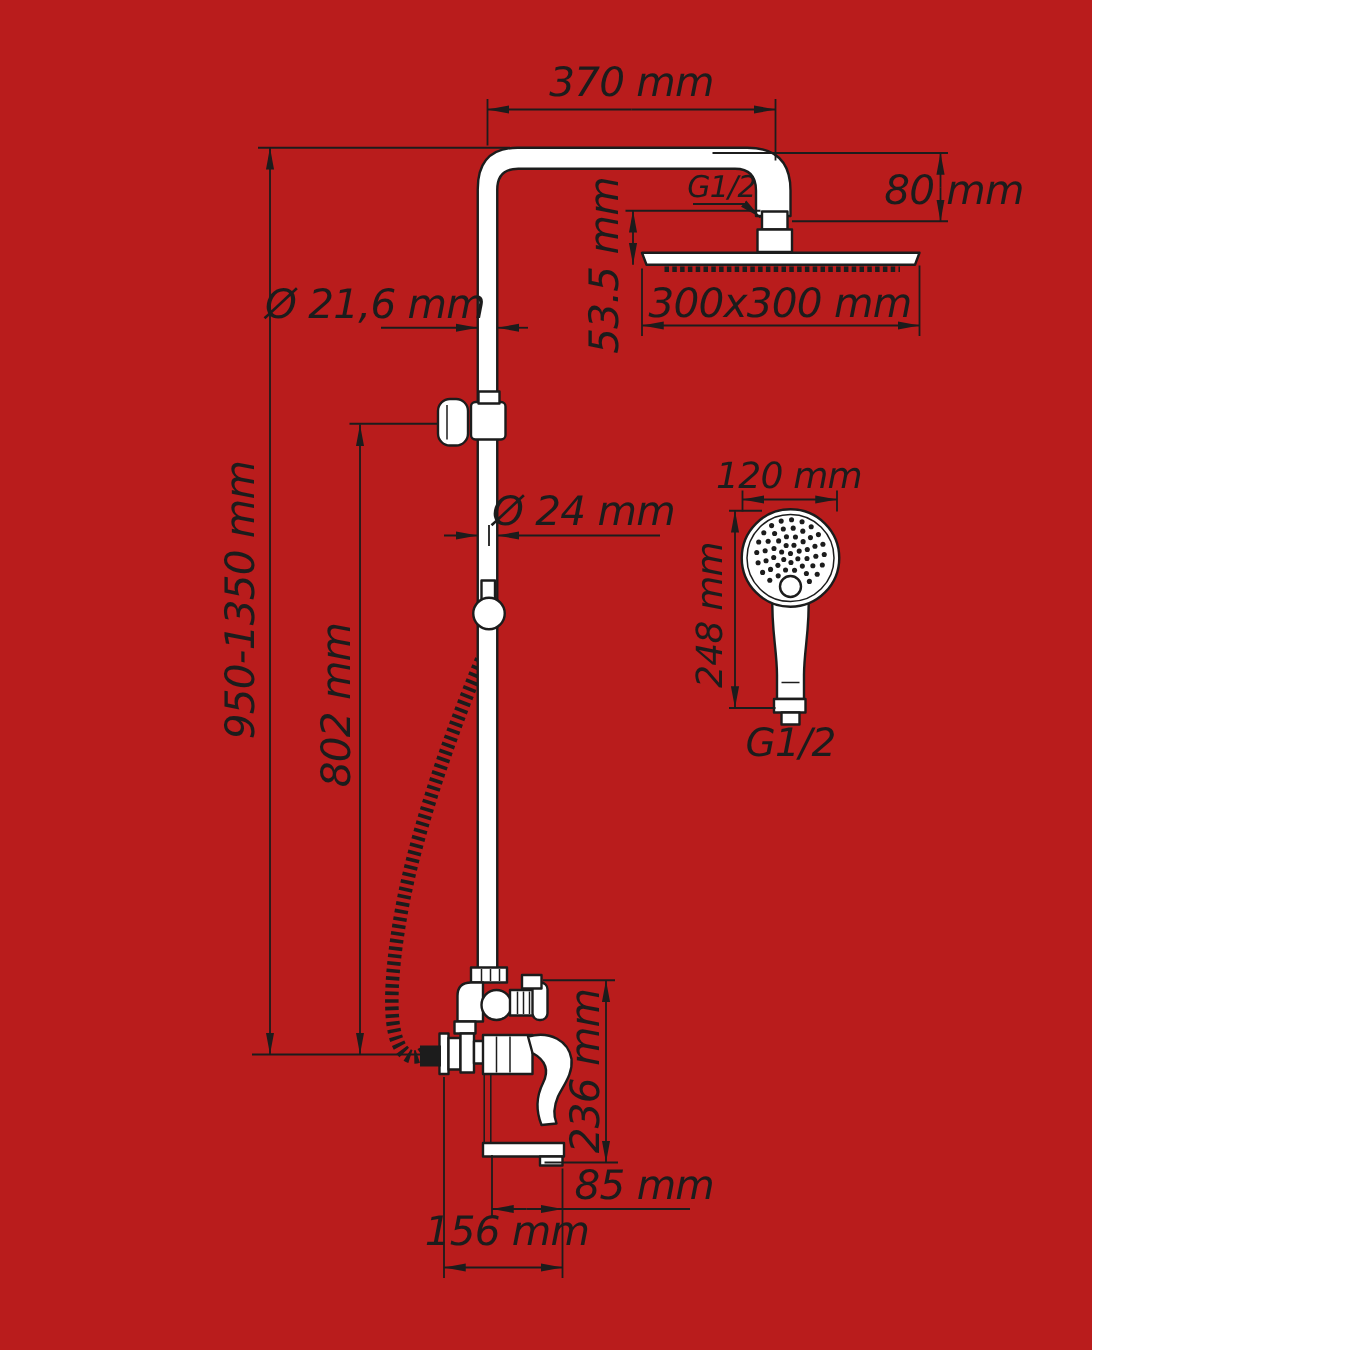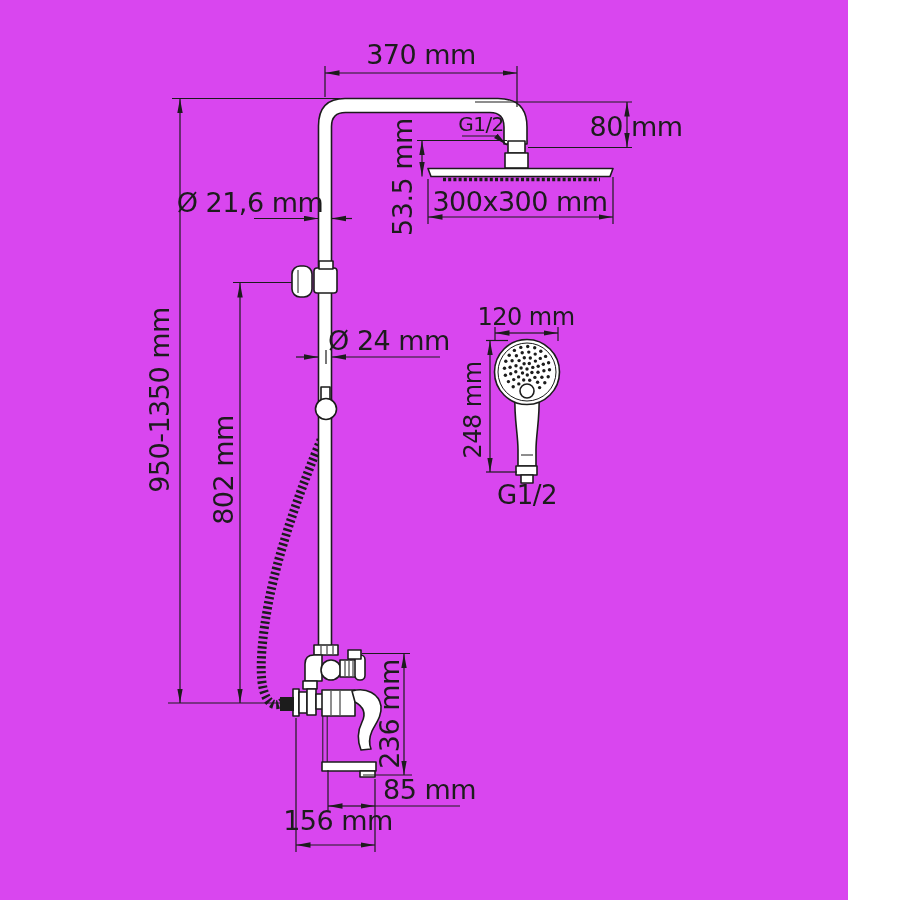--- a/index.html
+++ b/index.html
@@ -1,16 +1,16 @@
 <!DOCTYPE html>
 <html><head>
 <meta charset="utf-8">
 <style>
   html,body{margin:0;padding:0;background:#ffffff;}
-  .stage{position:relative;width:848px;height:900px;background:#d946ef;overflow:hidden;}
+  .stage{position:relative;width:728px;height:900px;background:#b91c1c;overflow:hidden;font-style:italic;}
   svg{display:block;}
   .outline{fill:#fff;stroke:#1c1c1c;stroke-width:1.6;stroke-linejoin:round;}
   .thin{fill:none;stroke:#1c1c1c;stroke-width:1;}
   .dim{fill:none;stroke:#1c1c1c;stroke-width:1.2;}
   .dark{fill:#1c1c1c;stroke:none;}
   .hose{fill:none;stroke:#1c1c1c;stroke-width:9;stroke-dasharray:2.4 2.6;}
   .nozzles{fill:none;stroke:#1c1c1c;stroke-width:3.6;stroke-dasharray:3 2.2;}
   .dim-text{font-family:"DejaVu Sans",sans-serif;font-size:27px;fill:#1c1c1c;letter-spacing:-0.5px;}
   .dim-text-sm{font-family:"DejaVu Sans",sans-serif;font-size:20px;fill:#1c1c1c;letter-spacing:-0.5px;}
   .dim-text-md{font-family:"DejaVu Sans",sans-serif;font-size:24px;fill:#1c1c1c;letter-spacing:-0.5px;}

